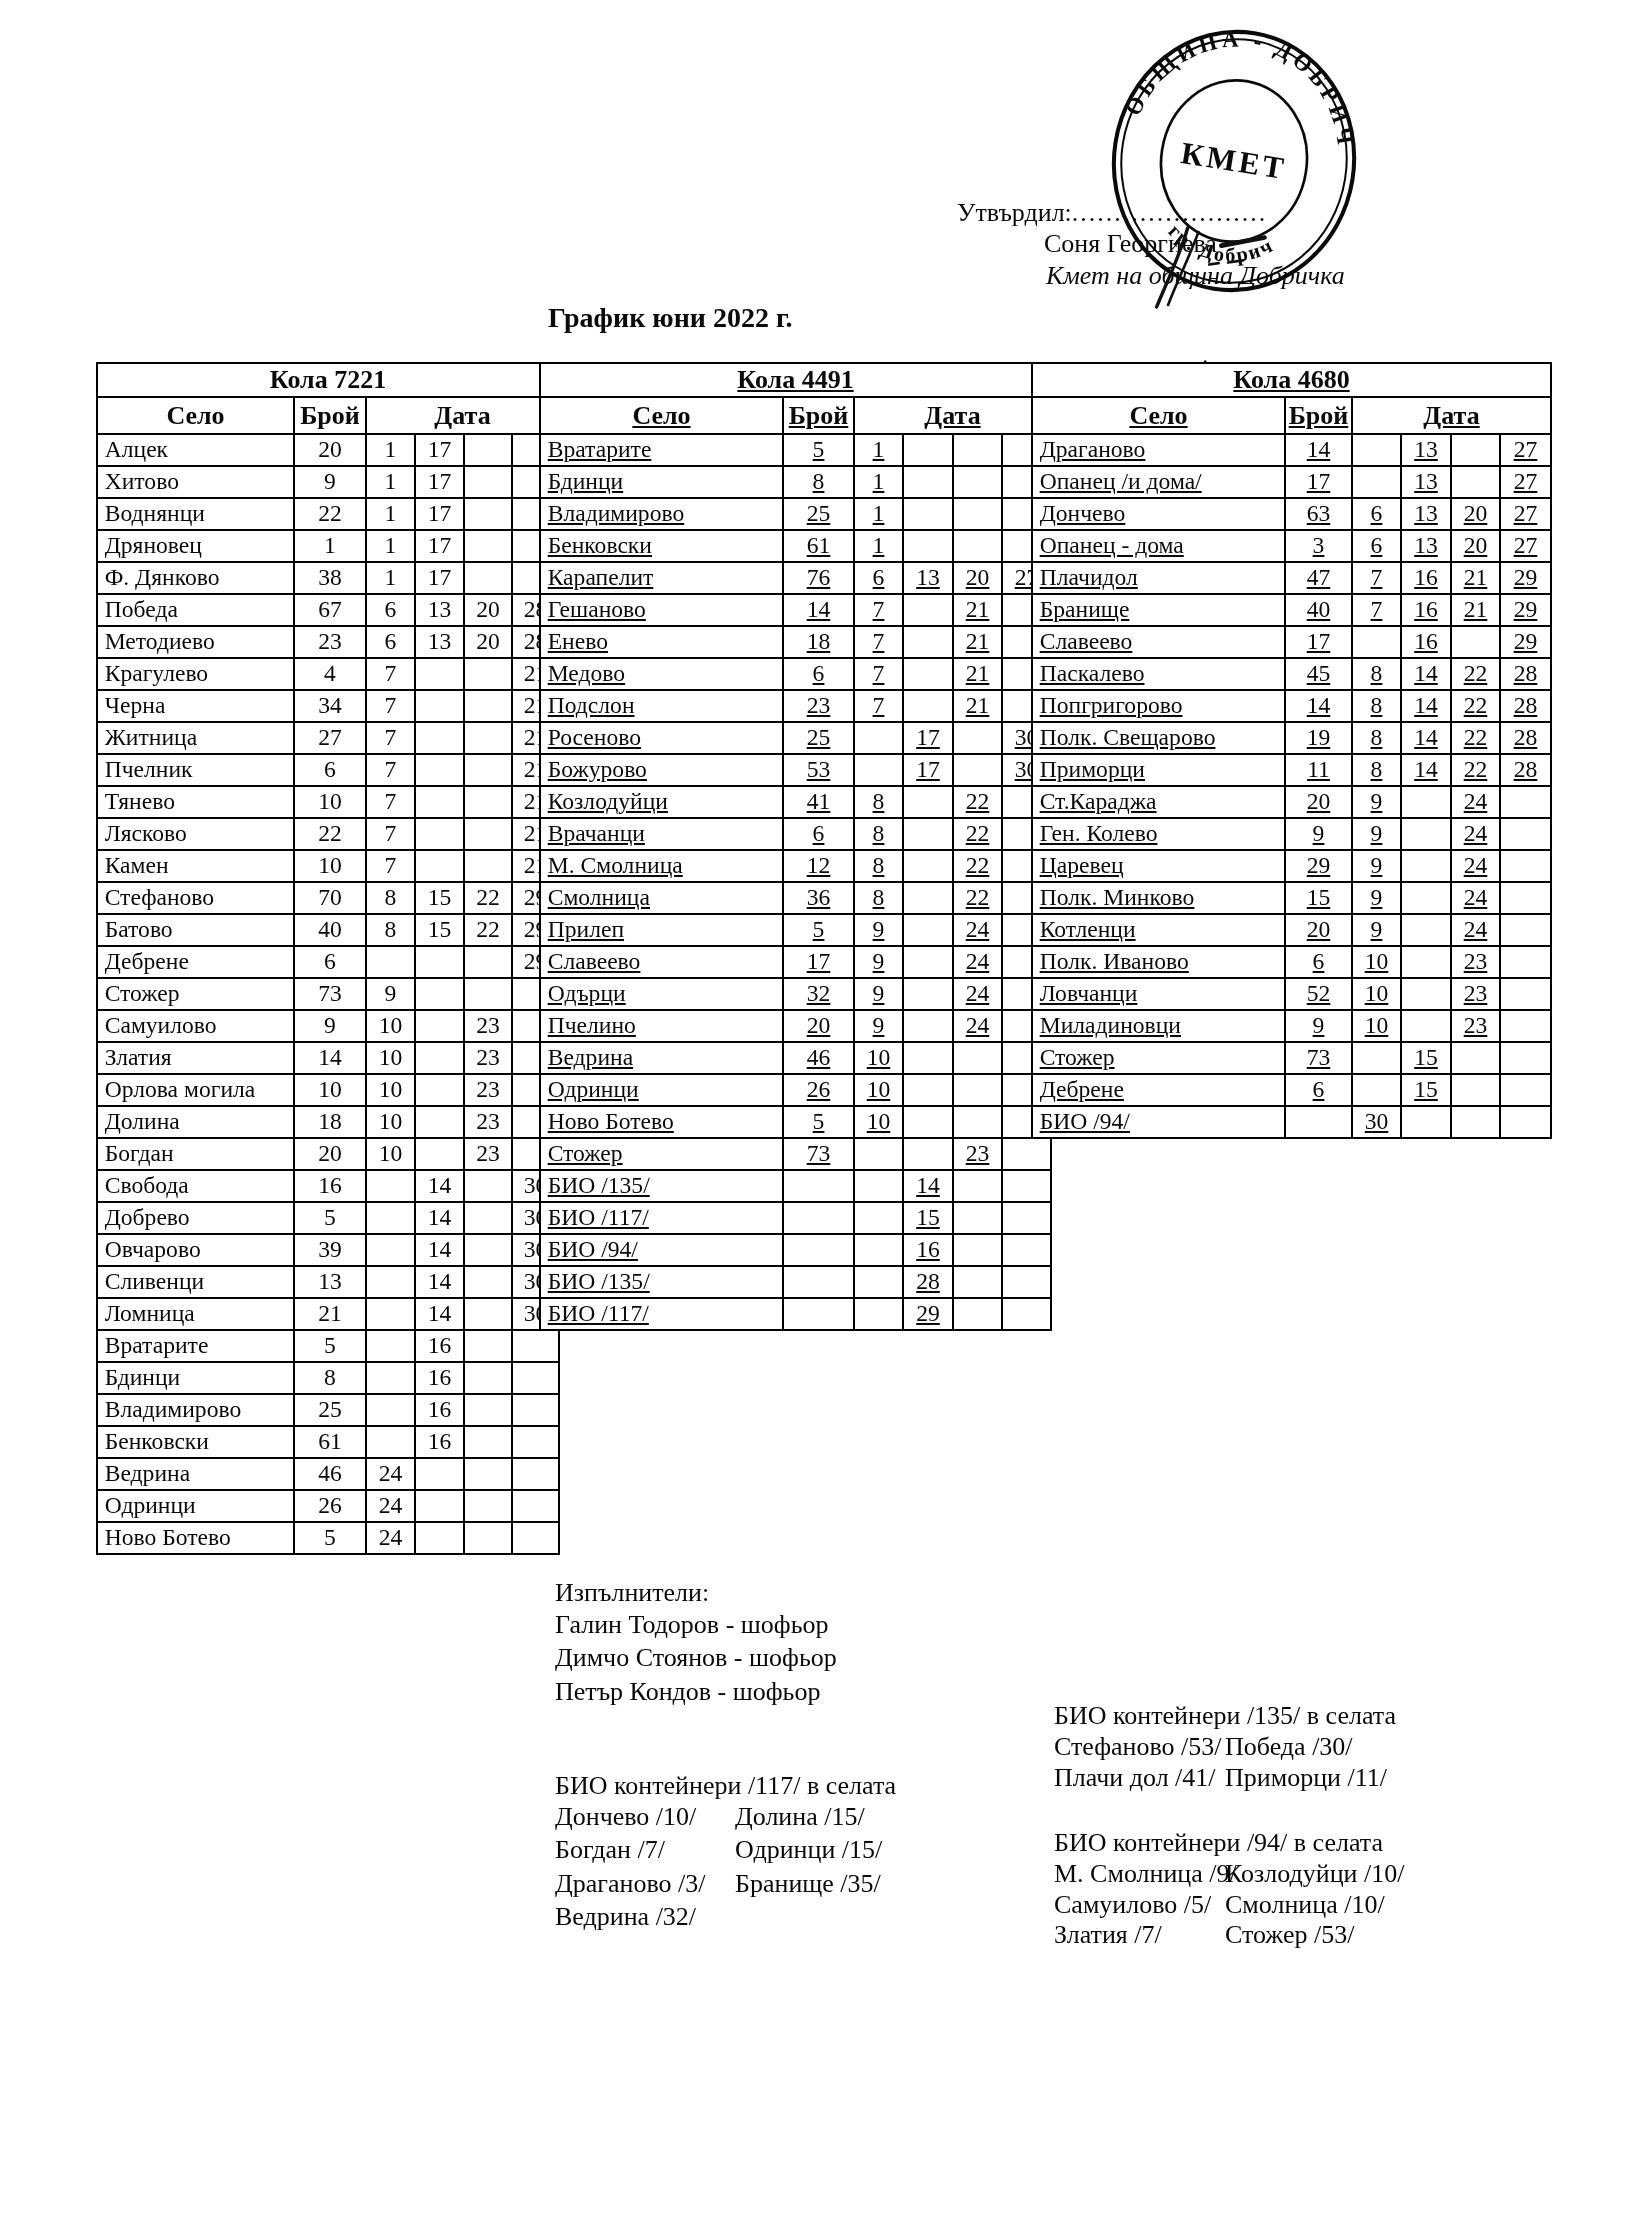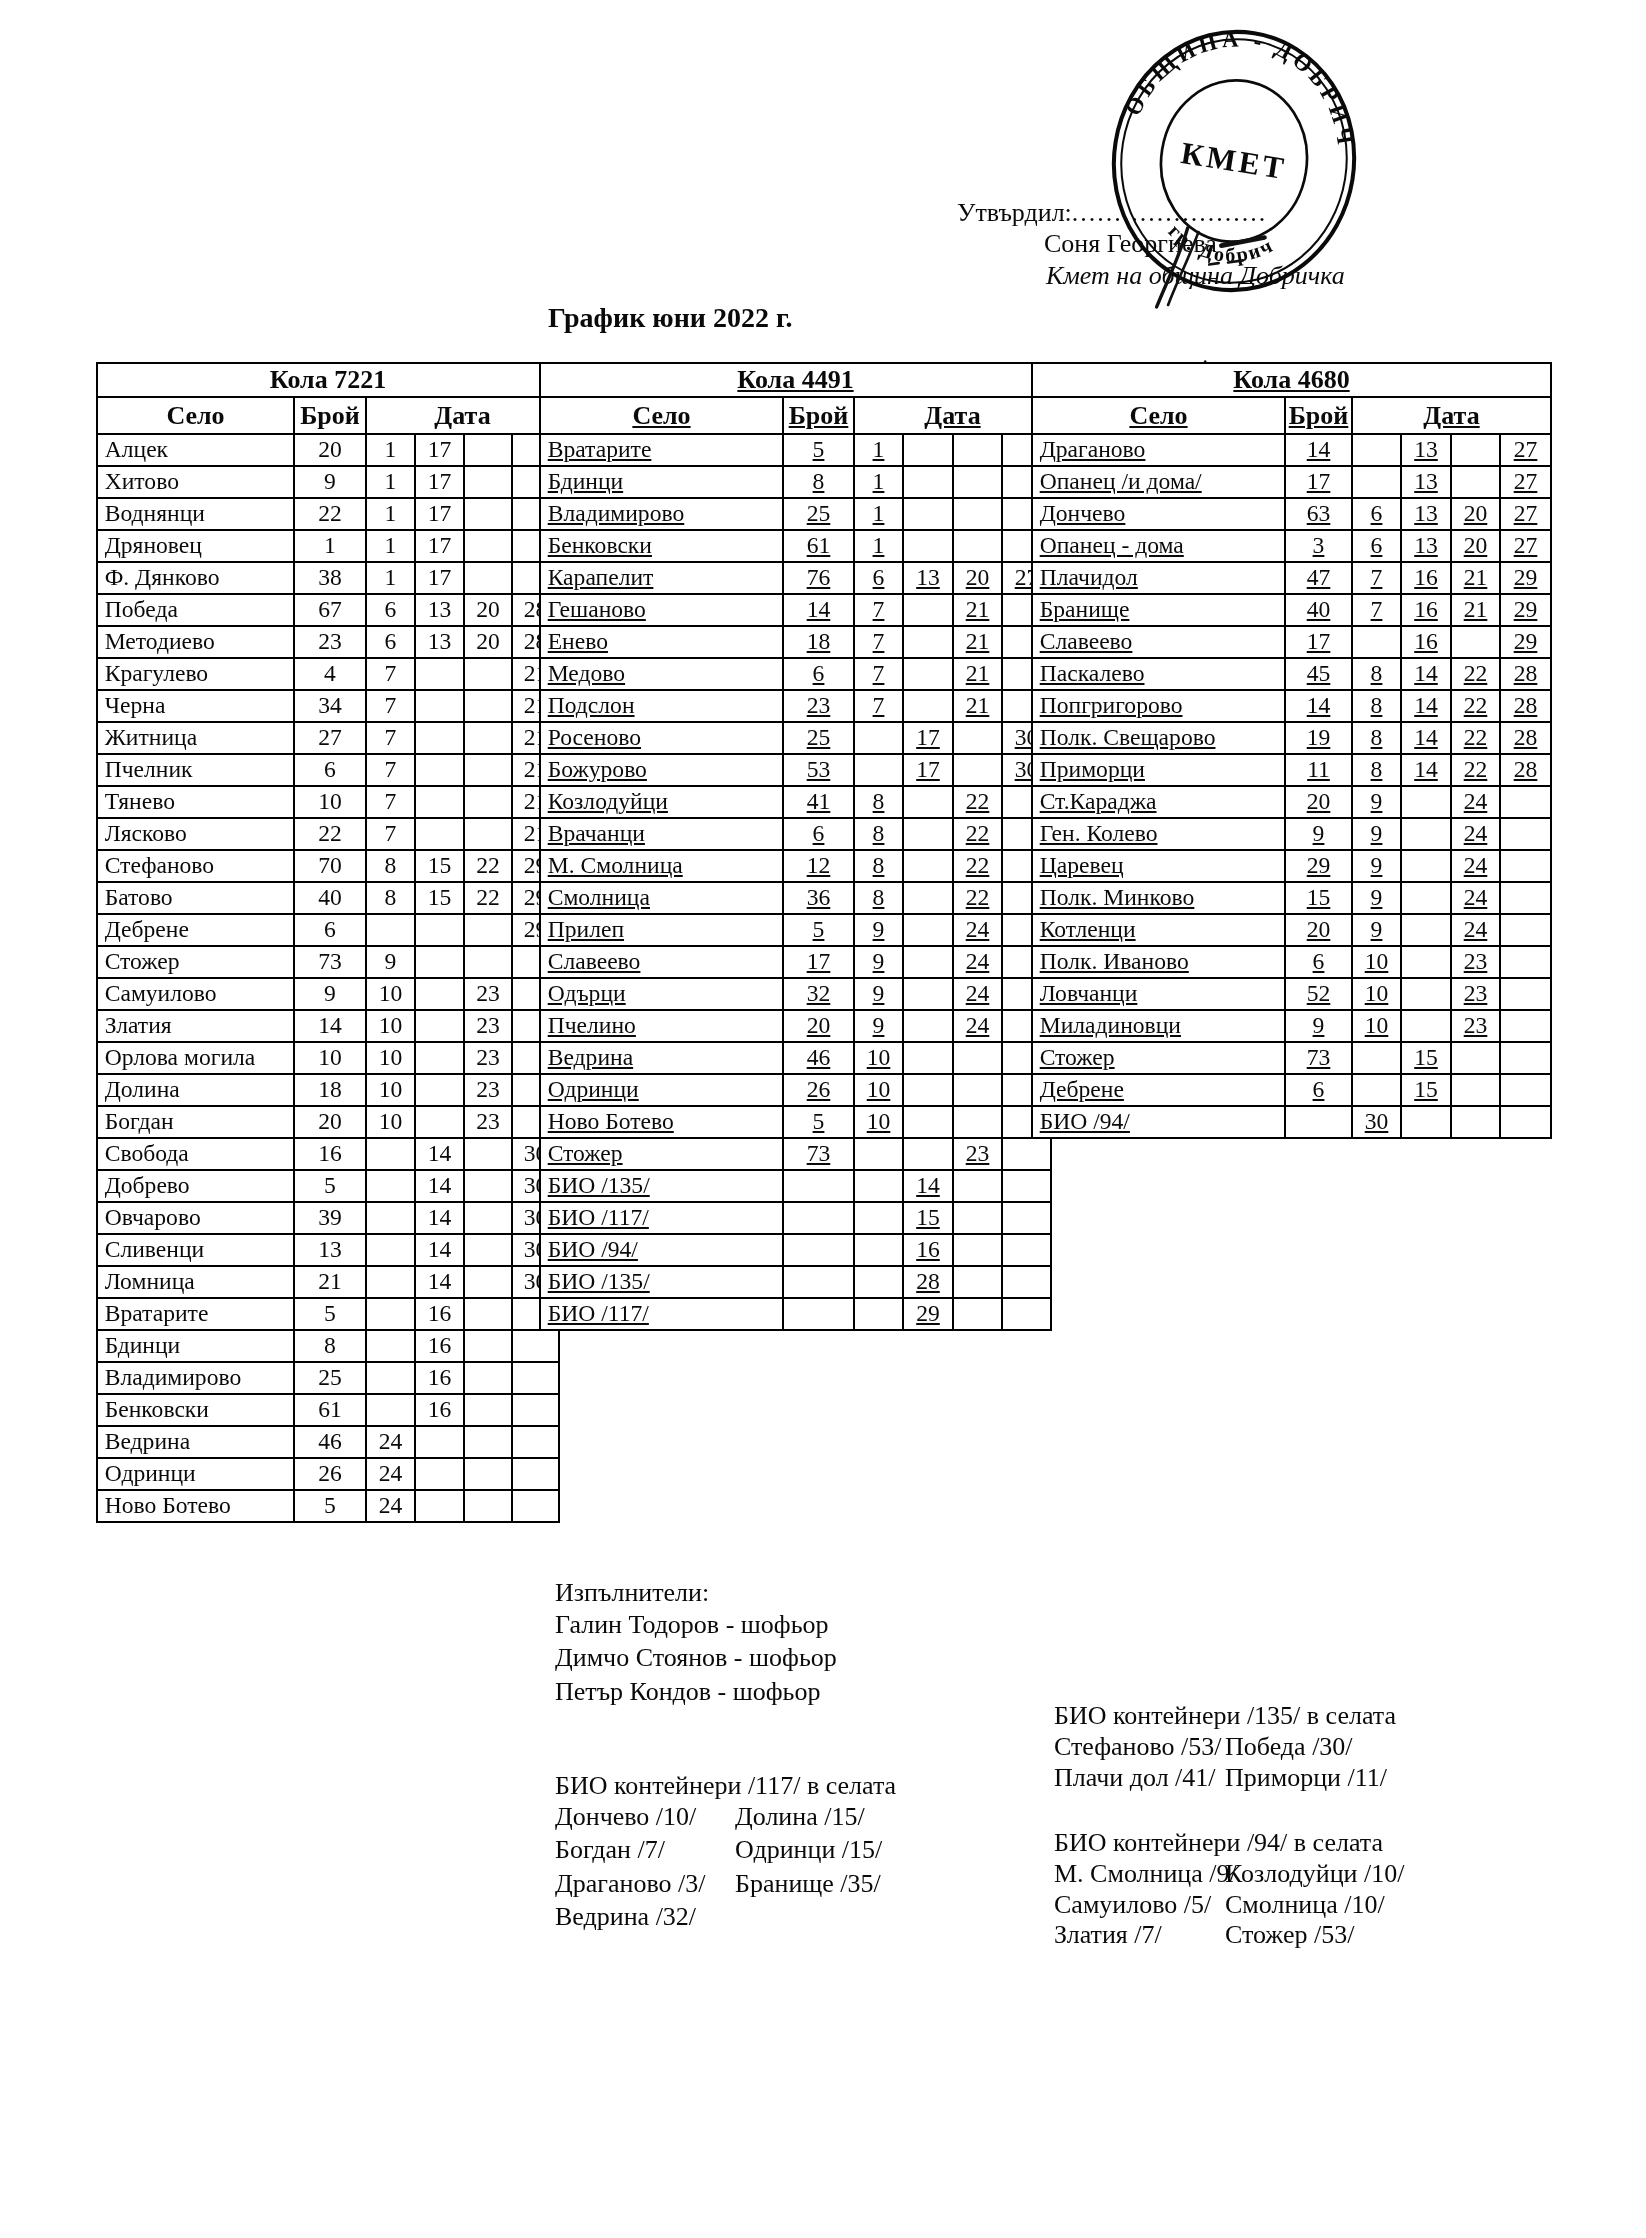--- a/index.html
+++ b/index.html
@@ -187,20 +187,28 @@
           </tr>
           <tr>
             <td class="name">Лясково</td>
             <td class="num">22</td>
             <td class="num">7</td>
             <td class="num"></td>
             <td class="num"></td>
             <td class="num">21</td>
           </tr>
           <tr>
+            <td class="name">Камен</td>
+            <td class="num">10</td>
+            <td class="num">7</td>
+            <td class="num"></td>
+            <td class="num"></td>
+            <td class="num">21</td>
+          </tr>
+          <tr>
             <td class="name">Стефаново</td>
             <td class="num">70</td>
             <td class="num">8</td>
             <td class="num">15</td>
             <td class="num">22</td>
             <td class="num">29</td>
           </tr>
           <tr>
             <td class="name">Батово</td>
             <td class="num">40</td>

